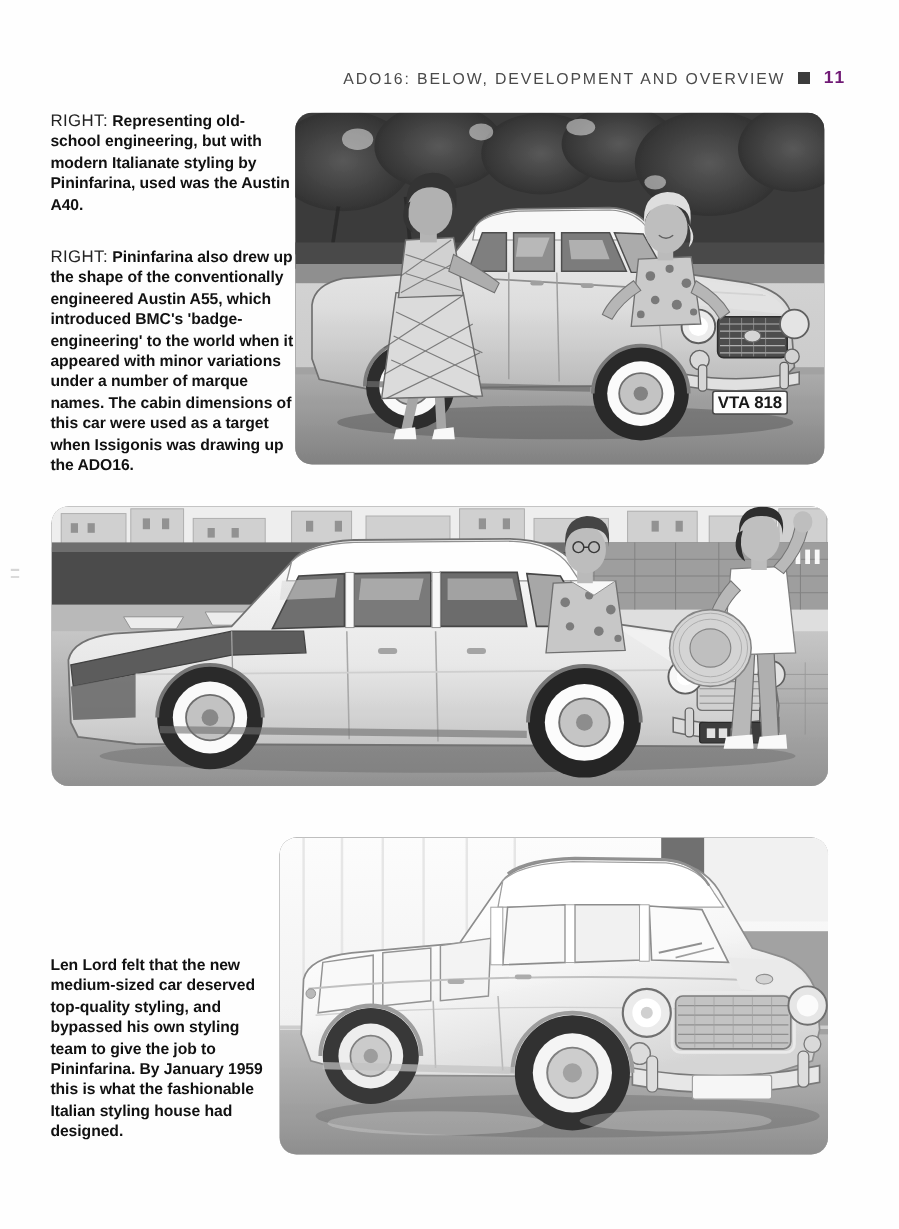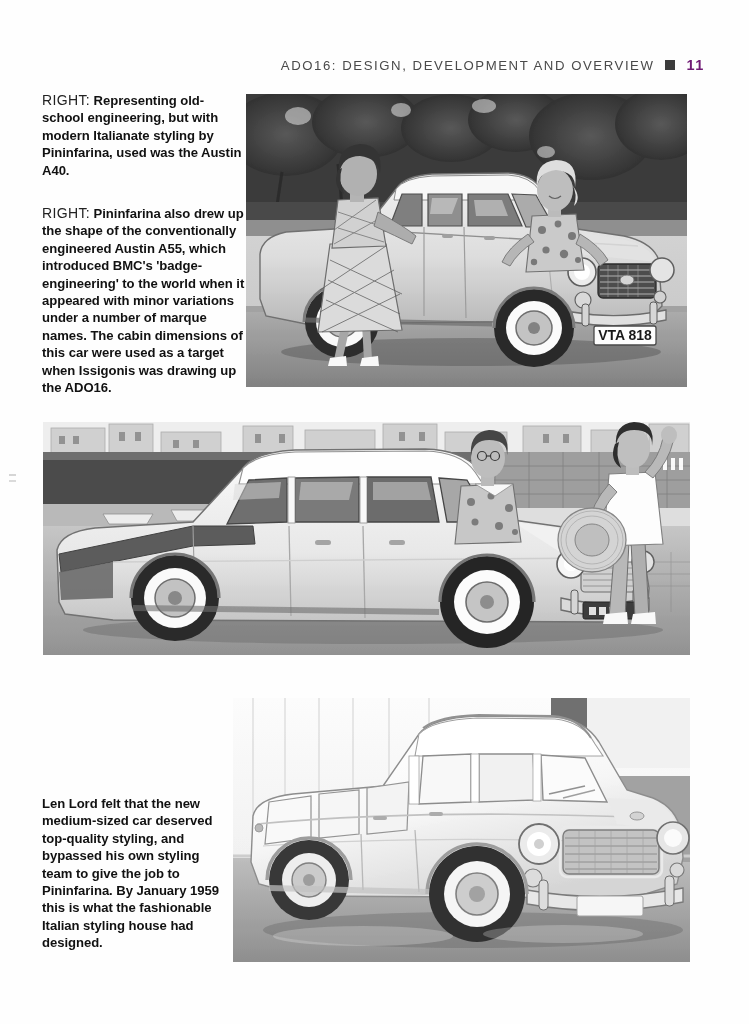--- a/index.html
+++ b/index.html
@@ -74,20 +74,21 @@
   #caption-right  { left: 42px; top: 92px;  width: 200px; }
   #caption-below  { left: 42px; top: 205px; width: 203px; }
   #caption-lenlord{ left: 42px; top: 795px; width: 180px; }
 
   
   .photo {
     position: absolute;
     overflow: hidden;
     background: #8b5cf6;
     filter: grayscale(100%) contrast(108%);
+    border-radius: 14px;
   }
   .photo svg { display: block; width: 100%; height: 100%; }
 
   #photo-a40      { left: 246px; top: 94px;  width: 441px; height: 293px; }
   #photo-a55      { left: 43px;  top: 422px; width: 647px; height: 233px; }
   #photo-ado16    { left: 233px; top: 698px; width: 457px; height: 264px; }
 
   .scan-artifact {
     position: absolute;
     left: 9px;
@@ -98,21 +99,21 @@
     background:
       linear-gradient(to bottom, #777 0 2px, transparent 2px 6px, #888 6px 8px, transparent 8px 100%);
   }
 </style>
 </head>
 <body>
 
 <div class="page">
 
   <div class="header">
-    <span class="header-title">ADO16: DESIGN, DEVELOPMENT AND OVERVIEW</span>
+    <span class="header-title">ADO16: BELOW, DEVELOPMENT AND OVERVIEW</span>
     <span class="header-mark"></span>
     <span class="header-folio">11</span>
   </div>
 
   <div class="caption" id="caption-right">
     <span class="lead">RIGHT:</span><span> Representing old-school engineering, but with modern Italianate styling by Pininfarina, used was the Austin A40.</span>
   </div>
 
   <div class="caption" id="caption-below">
     <span class="lead">RIGHT:</span><span> Pininfarina also drew up the shape of the conventionally engineered Austin A55, which introduced BMC's 'badge-engineering' to the world when it appeared with minor variations under a number of marque names. The cabin dimensions of this car were used as a target when Issigonis was drawing up the ADO16.</span>

